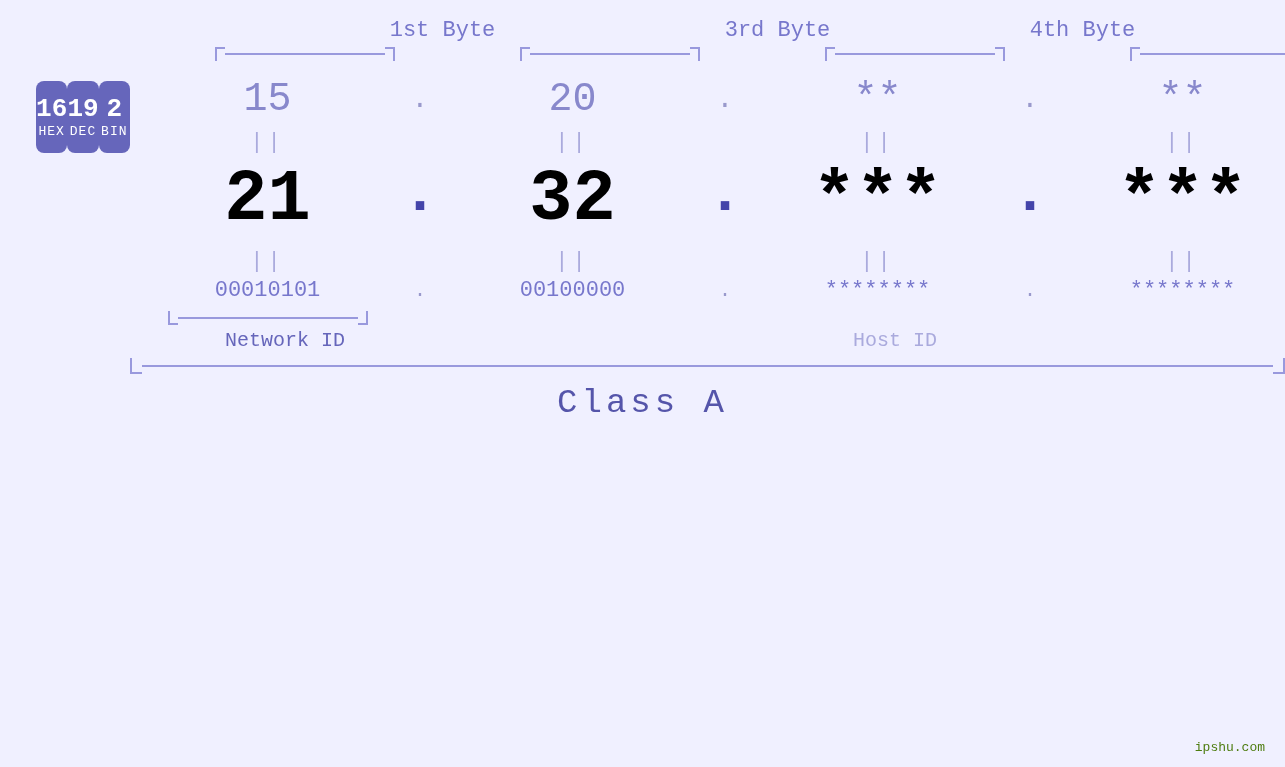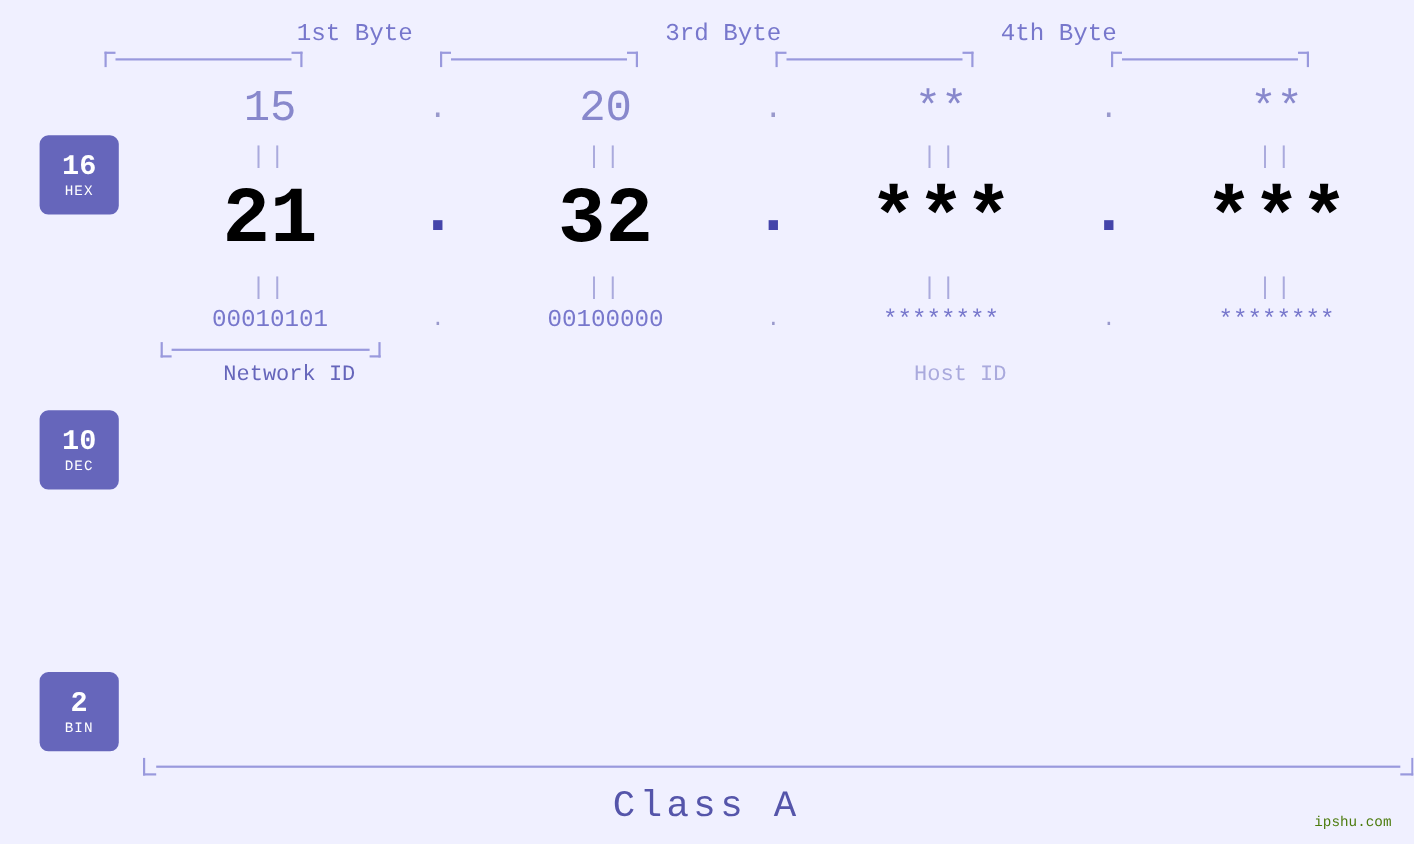--- a/index.html
+++ b/index.html
@@ -12,21 +12,21 @@
       overflow: hidden;
       position: relative;
     }
 
     .container {
       width: 1285px;
       height: 767px;
       position: relative;
       display: flex;
       flex-direction: column;
-      align-items: flex-end;
+      align-items: flex-start;
     }
 
     
     .byte-headers {
       display: flex;
       width: 100%;
       justify-content: center;
       padding-top: 18px;
       margin-left: 120px;
     }
@@ -310,21 +310,21 @@
     
     .rows-with-badges {
       display: flex;
       width: 100%;
       margin-top: 0;
     }
 
     .badges-wrapper {
       width: 130px;
       display: flex;
-      flex-direction: column;
+      flex-direction: row;
       padding-left: 36px;
       padding-top: 20px;
       gap: 0;
     }
 
     .badge-spacer-hex { height: 42px; }
     .badge-spacer-dec { height: 118px; }
     .badge-spacer-bin { height: 106px; }
 
     .data-col {
@@ -390,21 +390,21 @@
   <div class="rows-with-badges">
 
     <div class="badges-wrapper">
       <div class="badge-spacer-hex"></div>
       <div class="badge">
         <span class="badge-num">16</span>
         <span class="badge-label">HEX</span>
       </div>
       <div class="badge-spacer-dec"></div>
       <div class="badge">
-        <span class="badge-num">10</span>
+        <span class="badge-num">19</span>
         <span class="badge-label">DEC</span>
       </div>
       <div class="badge-spacer-bin"></div>
       <div class="badge">
         <span class="badge-num">2</span>
         <span class="badge-label">BIN</span>
       </div>
     </div>
 
     <div class="data-col">

